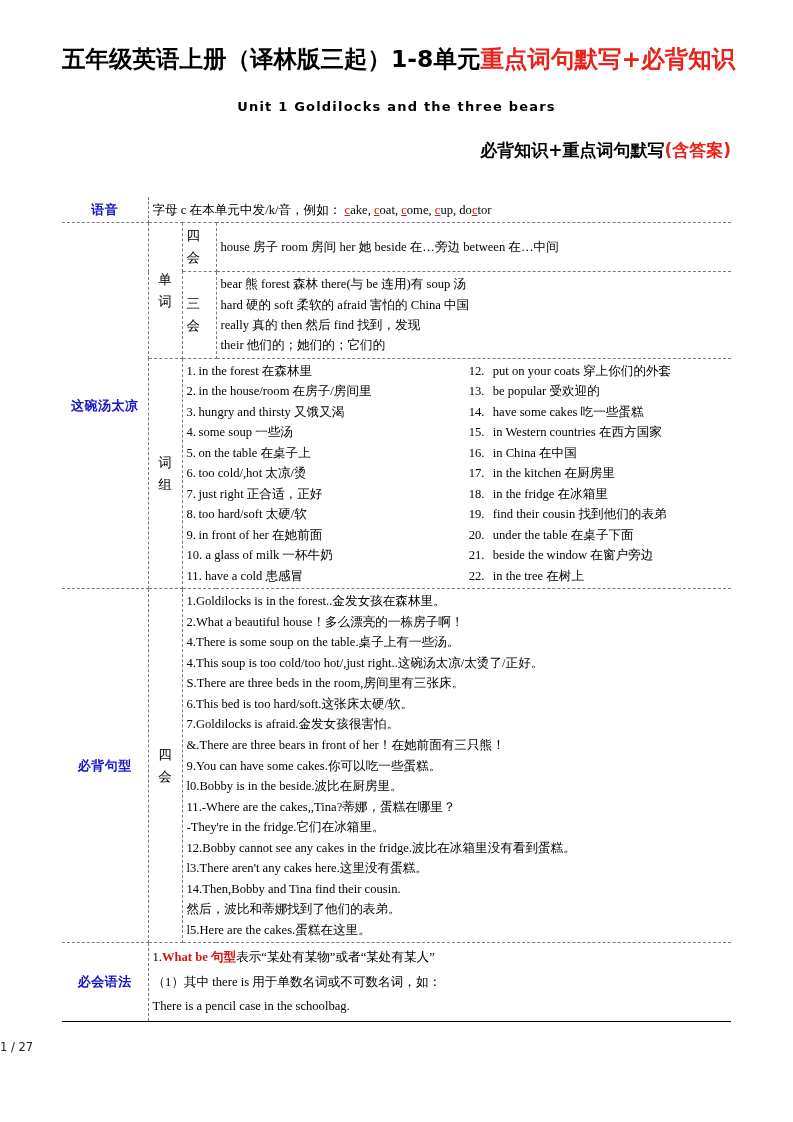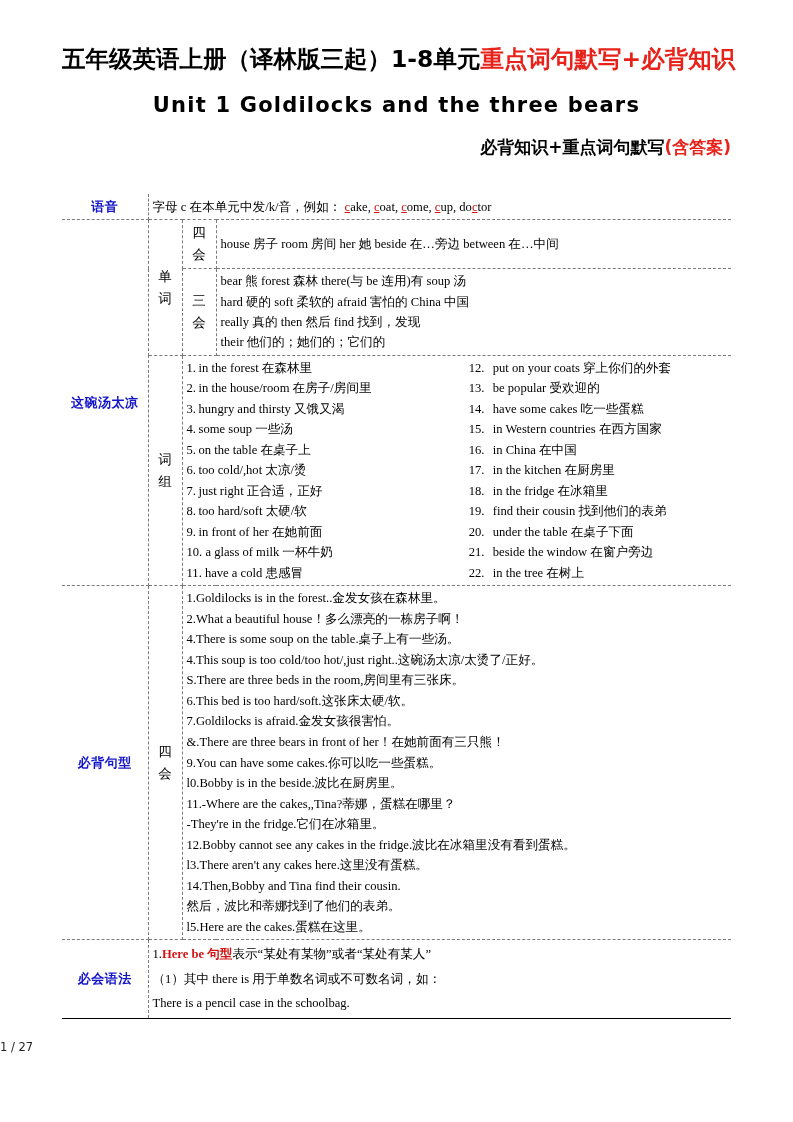--- a/index.html
+++ b/index.html
@@ -34,23 +34,23 @@
     margin: 0;
     padding-top: 45px;
     white-space: nowrap;
   }
   .doc-title .red { color: #e8221a; }
 
   .unit-title {
     text-align: center;
     font-family: "DejaVu Sans", "Liberation Sans", sans-serif;
     font-weight: bold;
-    font-size: 21px;
+    font-size: 13px;
     letter-spacing: 1.2px;
-    margin: 0;
+    margin: 6px;
     padding-top: 19px;
   }
 
   .sub-title {
     text-align: right;
     font-family: "DejaVu Sans", "Liberation Sans", sans-serif;
     font-weight: bold;
     font-size: 17px;
     margin: 0;
     padding-top: 19px;
@@ -91,21 +91,20 @@
   .vlbl {
     width: 34px;
     text-align: center;
     font-size: 13.5px;
     vertical-align: middle;
     line-height: 1.3;
   }
   .vlbl span { display: block; }
   .wlbl {
     width: 34px;
-    text-align: center;
     font-size: 13.5px;
     vertical-align: middle;
   }
   .cellpad { padding-left: 7px; }
 
   .red-c { color: #d31414; text-decoration: underline; }
   .redb  { color: #d31414; font-weight: bold; }
 
   .word-line { white-space: nowrap; }
 
@@ -269,21 +268,21 @@
           <li>然后，波比和蒂娜找到了他们的表弟。</li>
           <li>l5.Here are the cakes.蛋糕在这里。</li>
         </ul>
       </td>
     </tr>
 
     <tr>
       <td class="lbl">必会语法</td>
       <td class="cellpad" colspan="3">
         <ul class="gram-list">
-          <li><span>1.</span><span class="redb">Here be 句型</span><span>表示“某处有某物”或者“某处有某人”</span></li>
+          <li><span>1.</span><span class="redb">What be 句型</span><span>表示“某处有某物”或者“某处有某人”</span></li>
           <li>（1）其中 there is 用于单数名词或不可数名词，如：</li>
           <li>There is a pencil case in the schoolbag.</li>
         </ul>
       </td>
     </tr>
   </tbody>
     </table>
 
   <div class="footer">
     <span>1 / 27</span>

